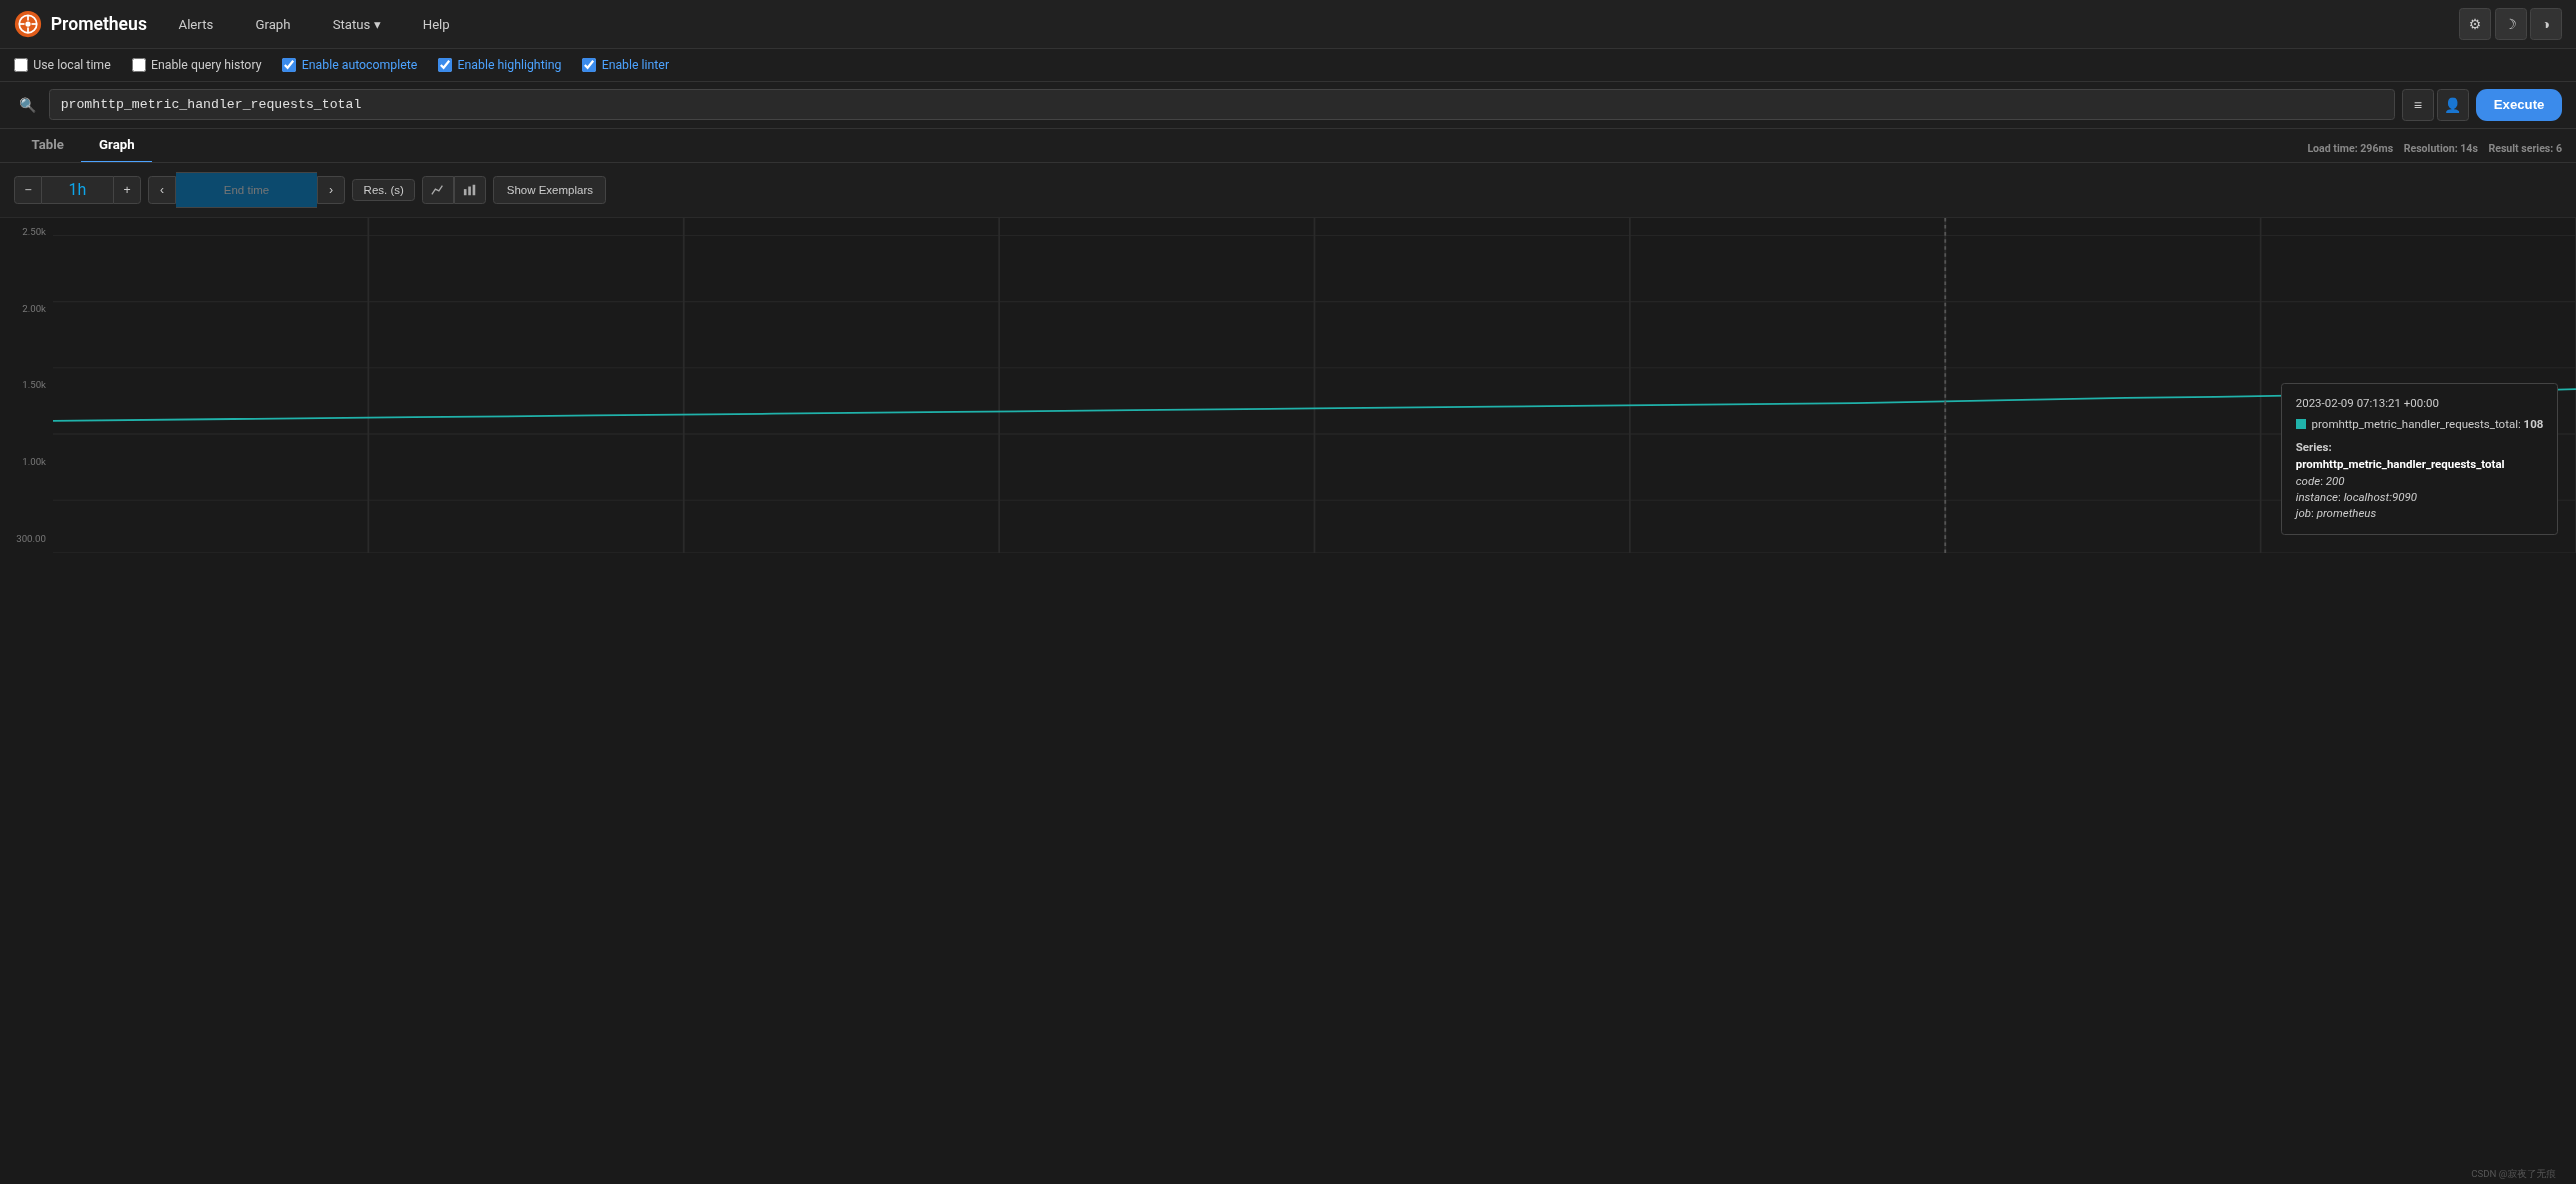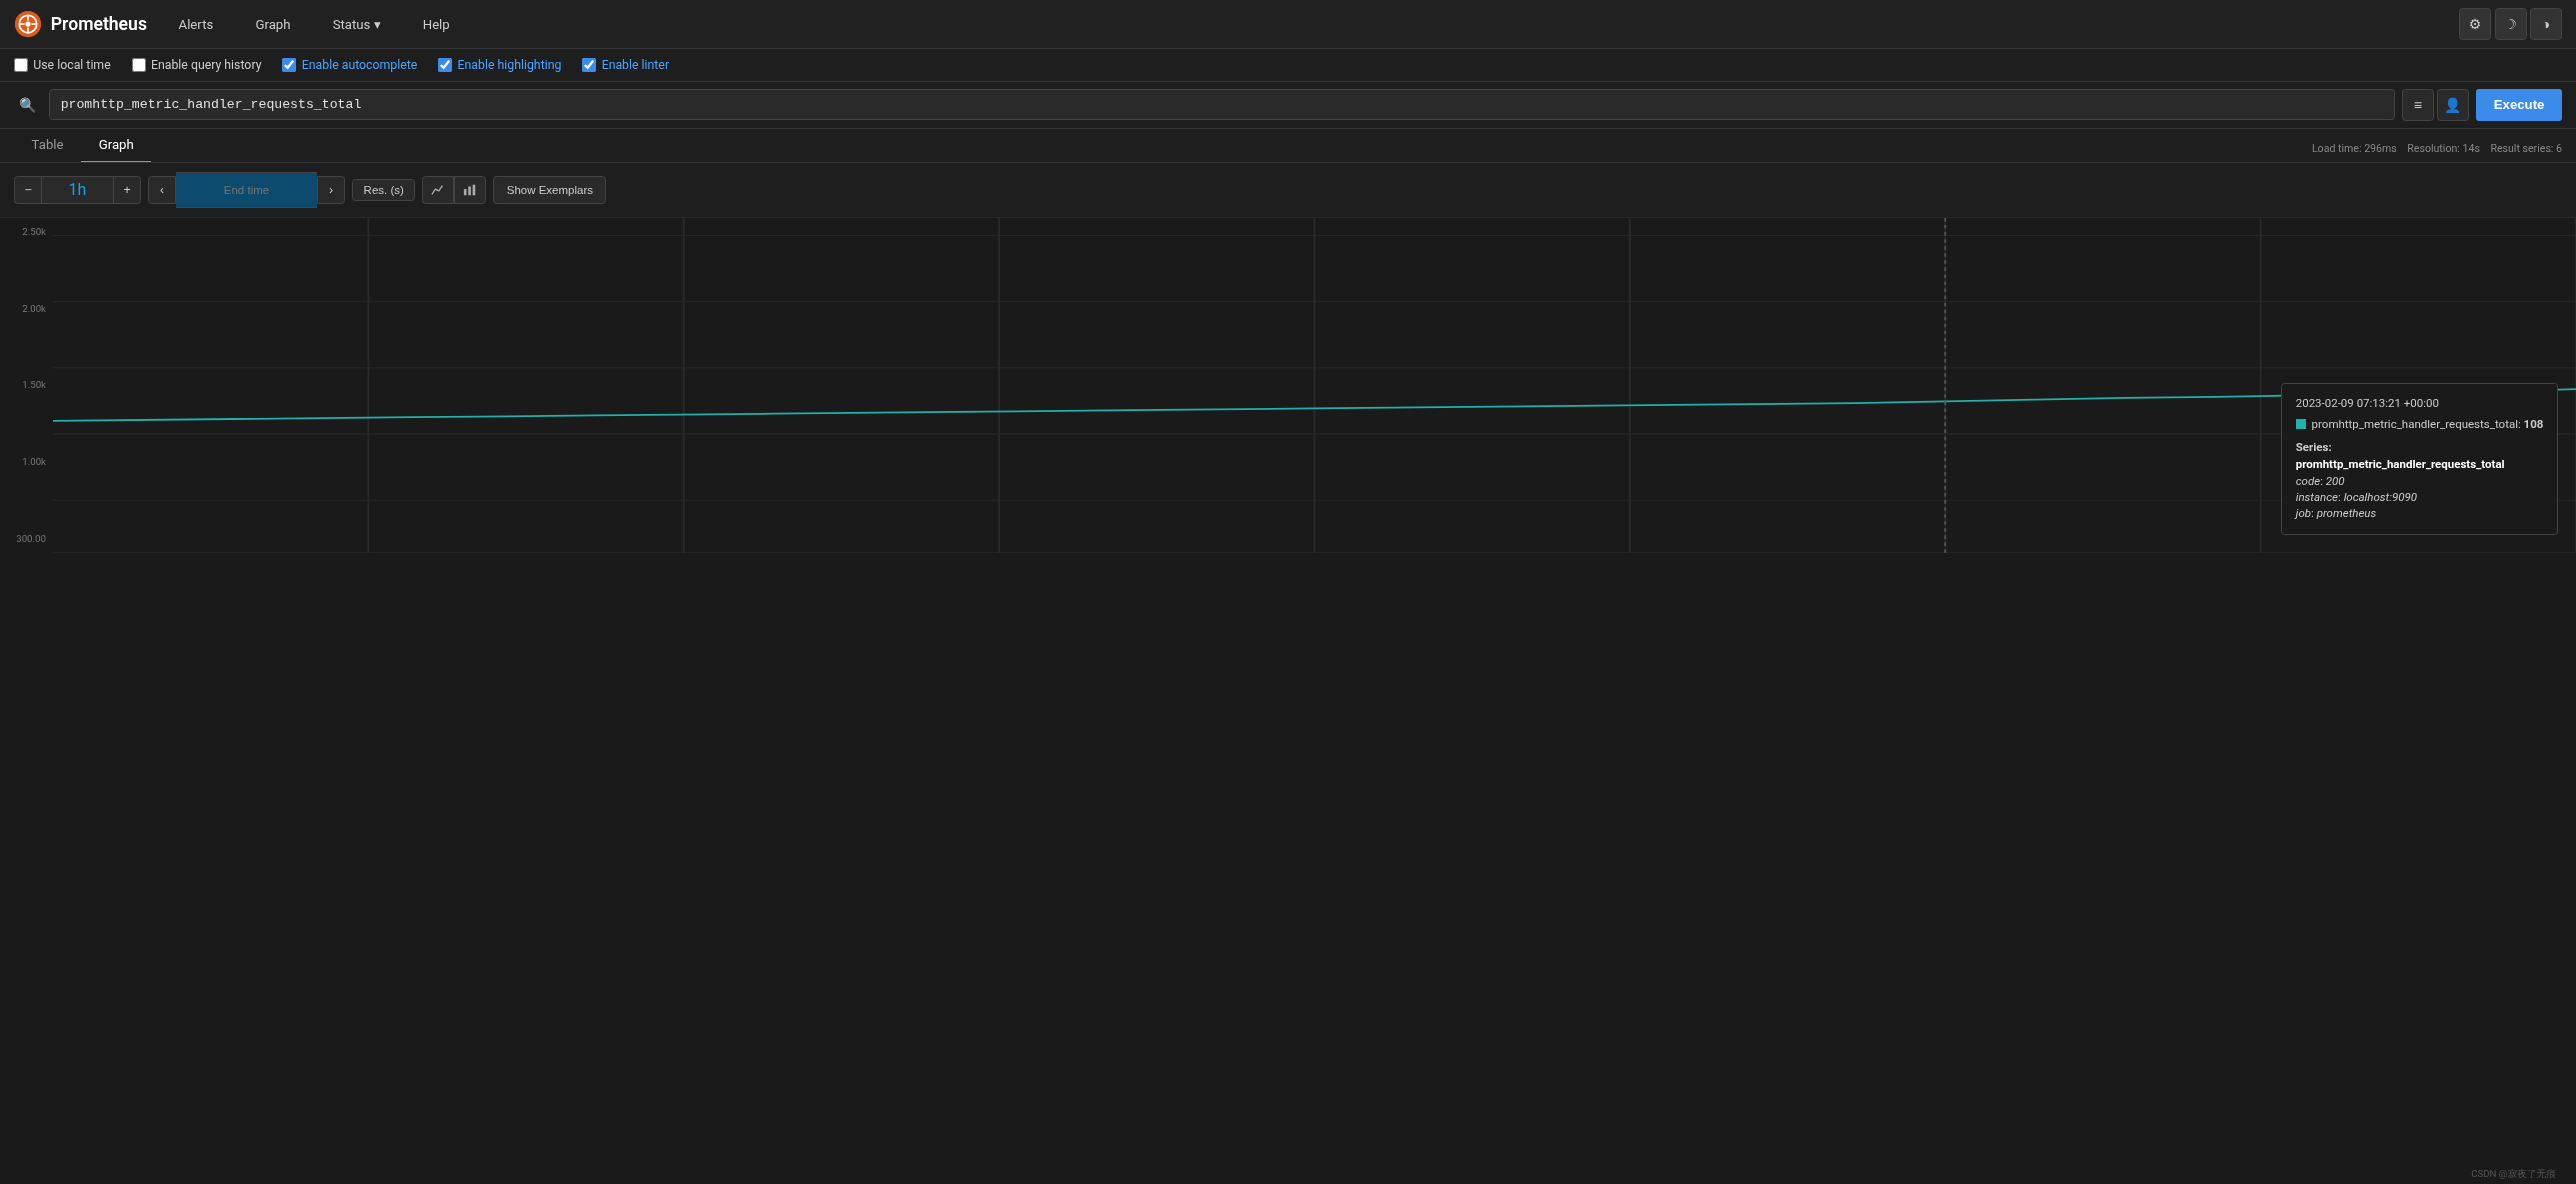--- a/index.html
+++ b/index.html
@@ -142,37 +142,38 @@
       width: 32px;
       height: 32px;
       display: flex;
       align-items: center;
       justify-content: center;
       font-size: 14px;
     }
     .execute-btn {
       background: #3b8beb;
       border: none;
-      border-radius: 3px;
+      border-radius: 11px;
       color: #fff;
       cursor: pointer;
       font-size: 13.2px;
       font-weight: 600;
       padding: 7px 17.6px;
       height: 32px;
     }
 
     
     .tabs-row {
       background: #1e1e1e;
       padding: 0 14px;
       display: flex;
       align-items: flex-end;
       border-bottom: 0.9px solid #333;
       position: relative;
+      font-weight: bold;
     }
     .tab {
       padding: 8.8px 17.6px;
       cursor: pointer;
       font-size: 13.2px;
       color: #999;
       border-bottom: 1.8px solid transparent;
     }
     .tab.active {
       color: #fff;

